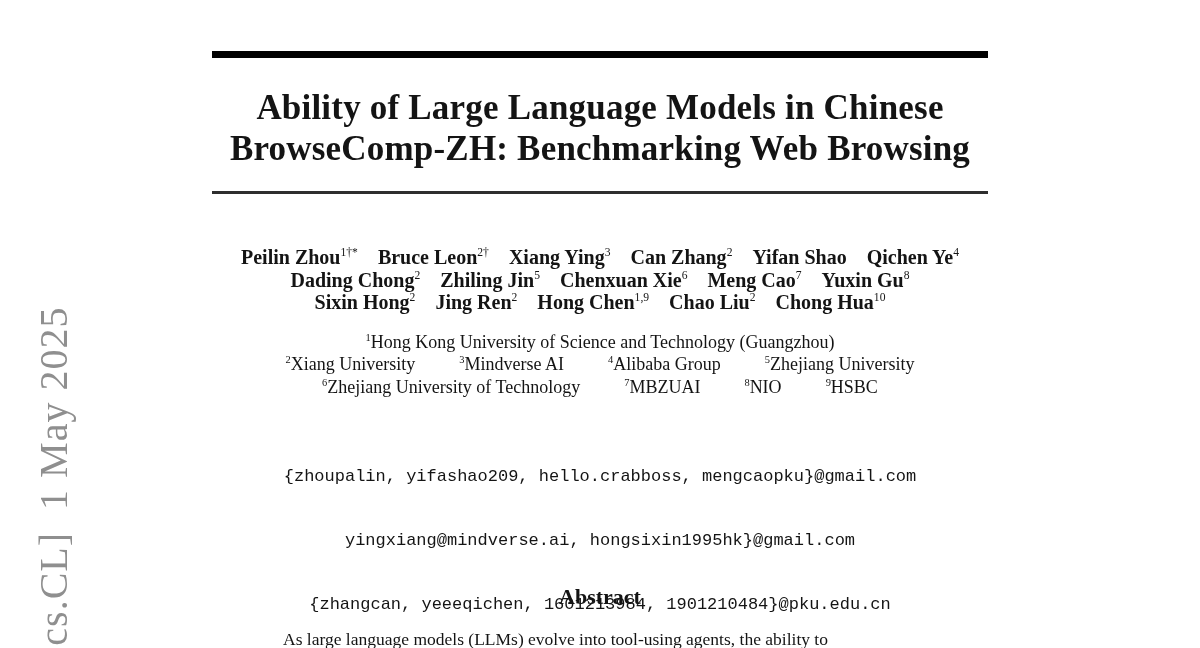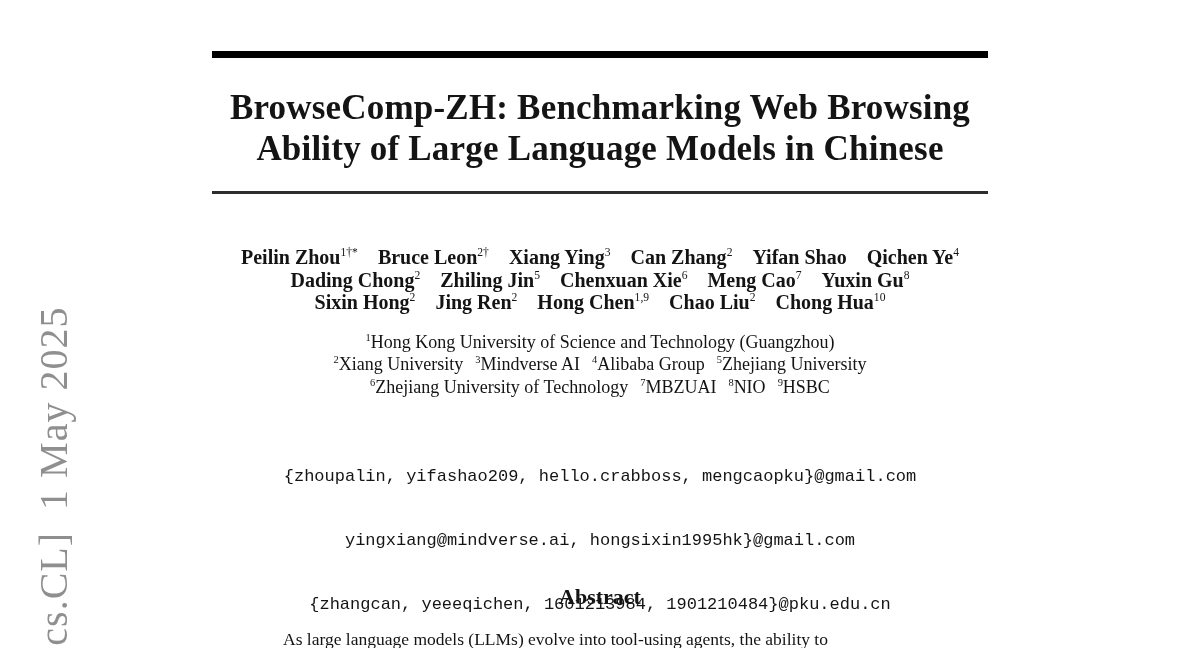--- a/index.html
+++ b/index.html
@@ -29,21 +29,21 @@
     position:absolute; left:212px; top:246px; width:776px;
     text-align:center; font-weight:700; font-size:20px; line-height:22.5px;
   }
   .author { margin:0 10px; white-space:nowrap;text-align:right; }
   sup { font-size:0.58em; line-height:0; vertical-align:super; }
   .author sup, .affil sup { font-weight:400; }
   .affils {
     position:absolute; left:212px; top:331px; width:776px;
     text-align:center; font-size:18px; line-height:22.4px;
   }
-  .affil { margin:0 6px; white-space:nowrap; }
+  .affil { margin:0 22px; white-space:nowrap; }
   .emails {
     position:absolute; left:212px; top:423px; width:776px;
     text-align:center;
     font-family:"Liberation Mono","DejaVu Sans Mono",monospace;
     font-size:17px; line-height:21.4px; white-space:pre;
   }
   .abs-head {
     position:absolute; left:212px; top:584px; width:776px;
     text-align:center; font-weight:700; font-size:22px;
   }
@@ -55,22 +55,22 @@
 </head>
 <body>
 
 <div>
 
   <div class="watermark">[cs.CL]  1 May 2025</div>
 
   <div class="rule rule-top"></div>
 
   <div class="title">
+    <div>Ability of Large Language Models in Chinese</div>
     <div>BrowseComp-ZH: Benchmarking Web Browsing</div>
-    <div>Ability of Large Language Models in Chinese</div>
   </div>
 
   <div class="rule rule-mid"></div>
 
   <div class="authors">
     <div>
       <span class="author"><span>Peilin Zhou</span><sup>1†*</sup></span><span class="author"><span>Bruce Leon</span><sup>2†</sup></span><span class="author"><span>Xiang Ying</span><sup>3</sup></span><span class="author"><span>Can Zhang</span><sup>2</sup></span><span class="author"><span>Yifan Shao</span><sup></sup></span><span class="author"><span>Qichen Ye</span><sup>4</sup></span>
     </div>
     <div>
       <span class="author"><span>Dading Chong</span><sup>2</sup></span><span class="author"><span>Zhiling Jin</span><sup>5</sup></span><span class="author"><span>Chenxuan Xie</span><sup>6</sup></span><span class="author"><span>Meng Cao</span><sup>7</sup></span><span class="author"><span>Yuxin Gu</span><sup>8</sup></span>

